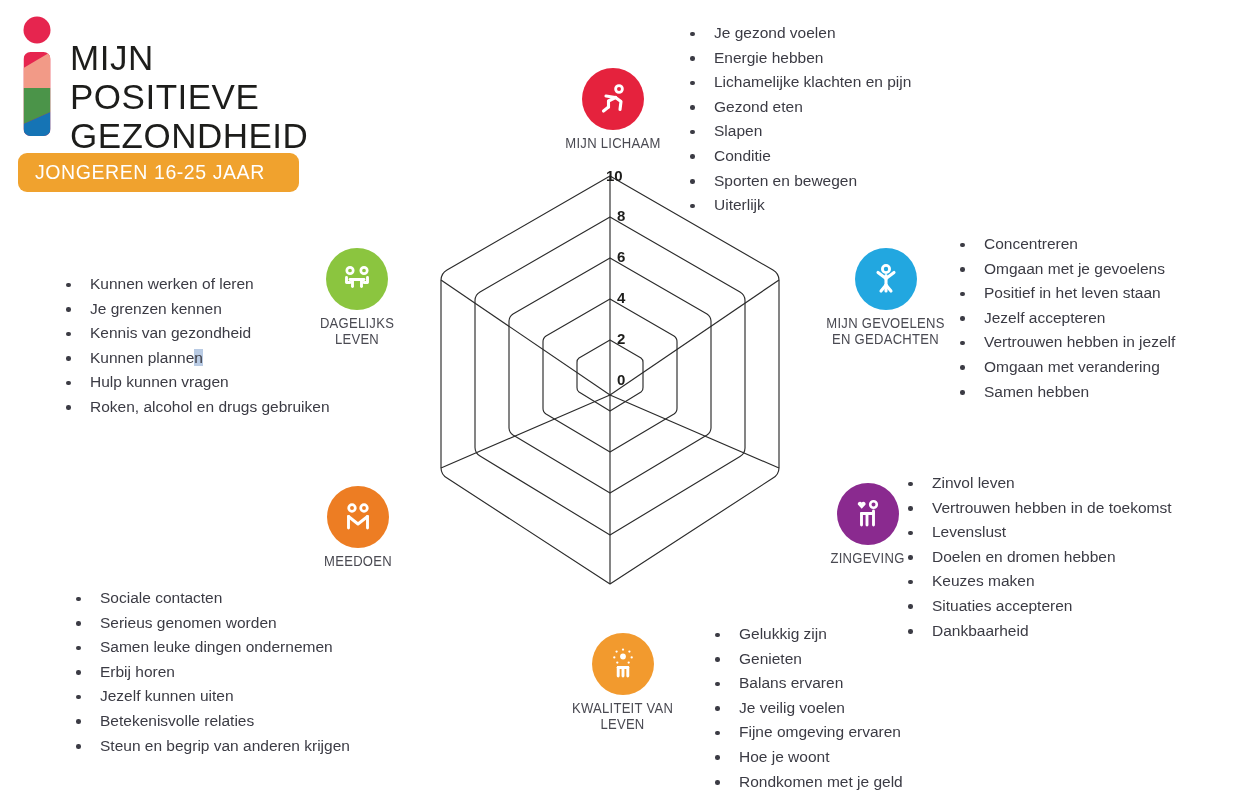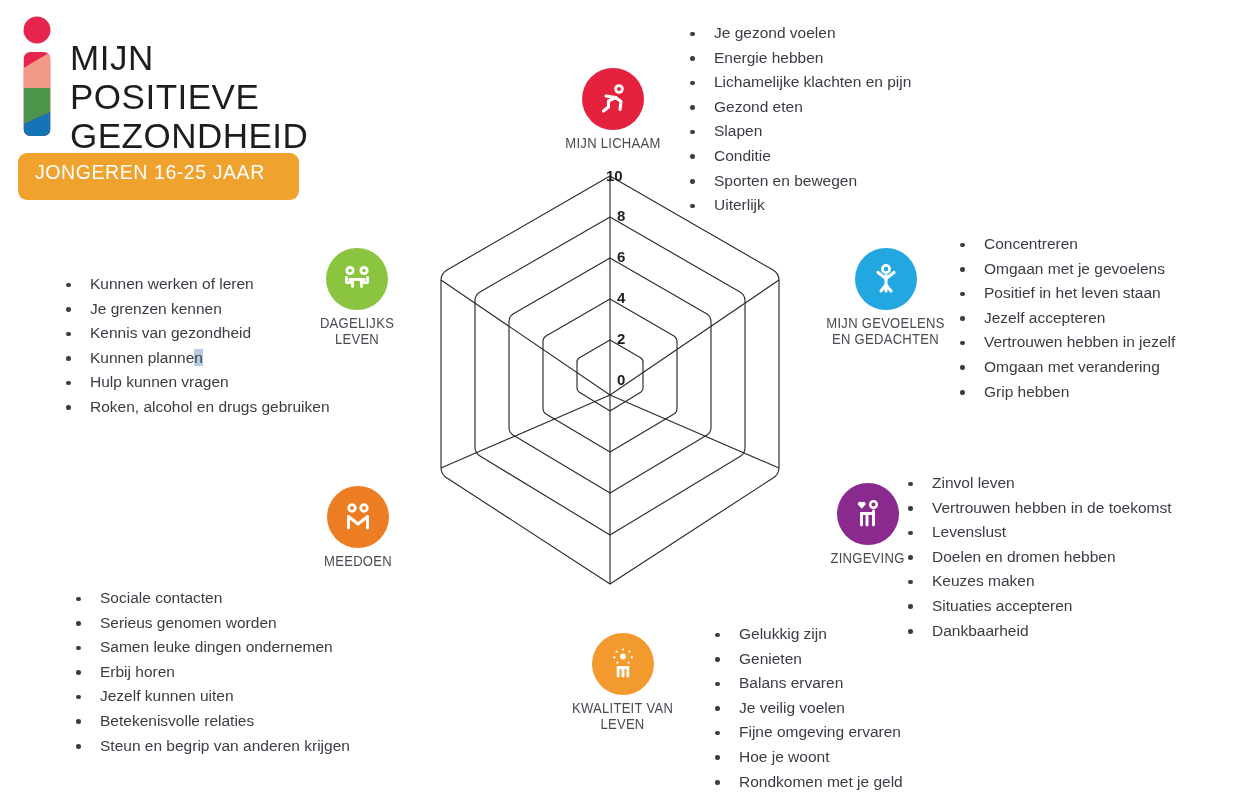--- a/index.html
+++ b/index.html
@@ -19,21 +19,21 @@
   .logo-mark{position:absolute;left:0;top:0;width:44px;height:120px;}
   .logo-words{position:absolute;left:52px;top:22px;}
   .logo-line{
     font-family:"Liberation Sans","DejaVu Sans",sans-serif;
     font-size:35px;line-height:39px;letter-spacing:.5px;
     font-weight:400;color:#1d1d1b;white-space:nowrap;
   }
   .badge{
     position:absolute;left:18px;top:153px;
     background:#F0A22E;border-radius:9px;
-    padding:7px 17px 16px 17px;
+    padding:7px 17px 8px 17px;
     display:inline-block;
   }
   .badge-text{
     color:#ffffff;font-size:21px;letter-spacing:.6px;
     font-family:"Liberation Sans","DejaVu Sans",sans-serif;
     font-weight:400;white-space:nowrap;
     transform:scaleX(.93);transform-origin:left center;display:inline-block;
   }
 
   
@@ -182,21 +182,21 @@
   </div>
 
   <div class="blist" style="left:952px;top:232px;">
     <ul>
       <li>Concentreren</li>
       <li>Omgaan met je gevoelens</li>
       <li>Positief in het leven staan</li>
       <li>Jezelf accepteren</li>
       <li>Vertrouwen hebben in jezelf</li>
       <li>Omgaan met verandering</li>
-      <li>Grip hebben</li>
+      <li>Samen hebben</li>
     </ul>
   </div>
 
   <div class="node" style="left:805px;top:483px;width:125px;">
     <div class="disc" style="background:#8A2A8F;">
       <svg width="36" height="36" viewBox="0 0 36 36" aria-hidden="true">
         <g fill="none" stroke="#fff" stroke-width="2.9" stroke-linecap="round" stroke-linejoin="round">
           <circle cx="23.5" cy="8.5" r="3.3" stroke-width="2.6"></circle>
           <path d="M23.5 15 L23.5 29"></path>
           <path d="M23.5 17.5 L17 17.5 L17 29"></path>

